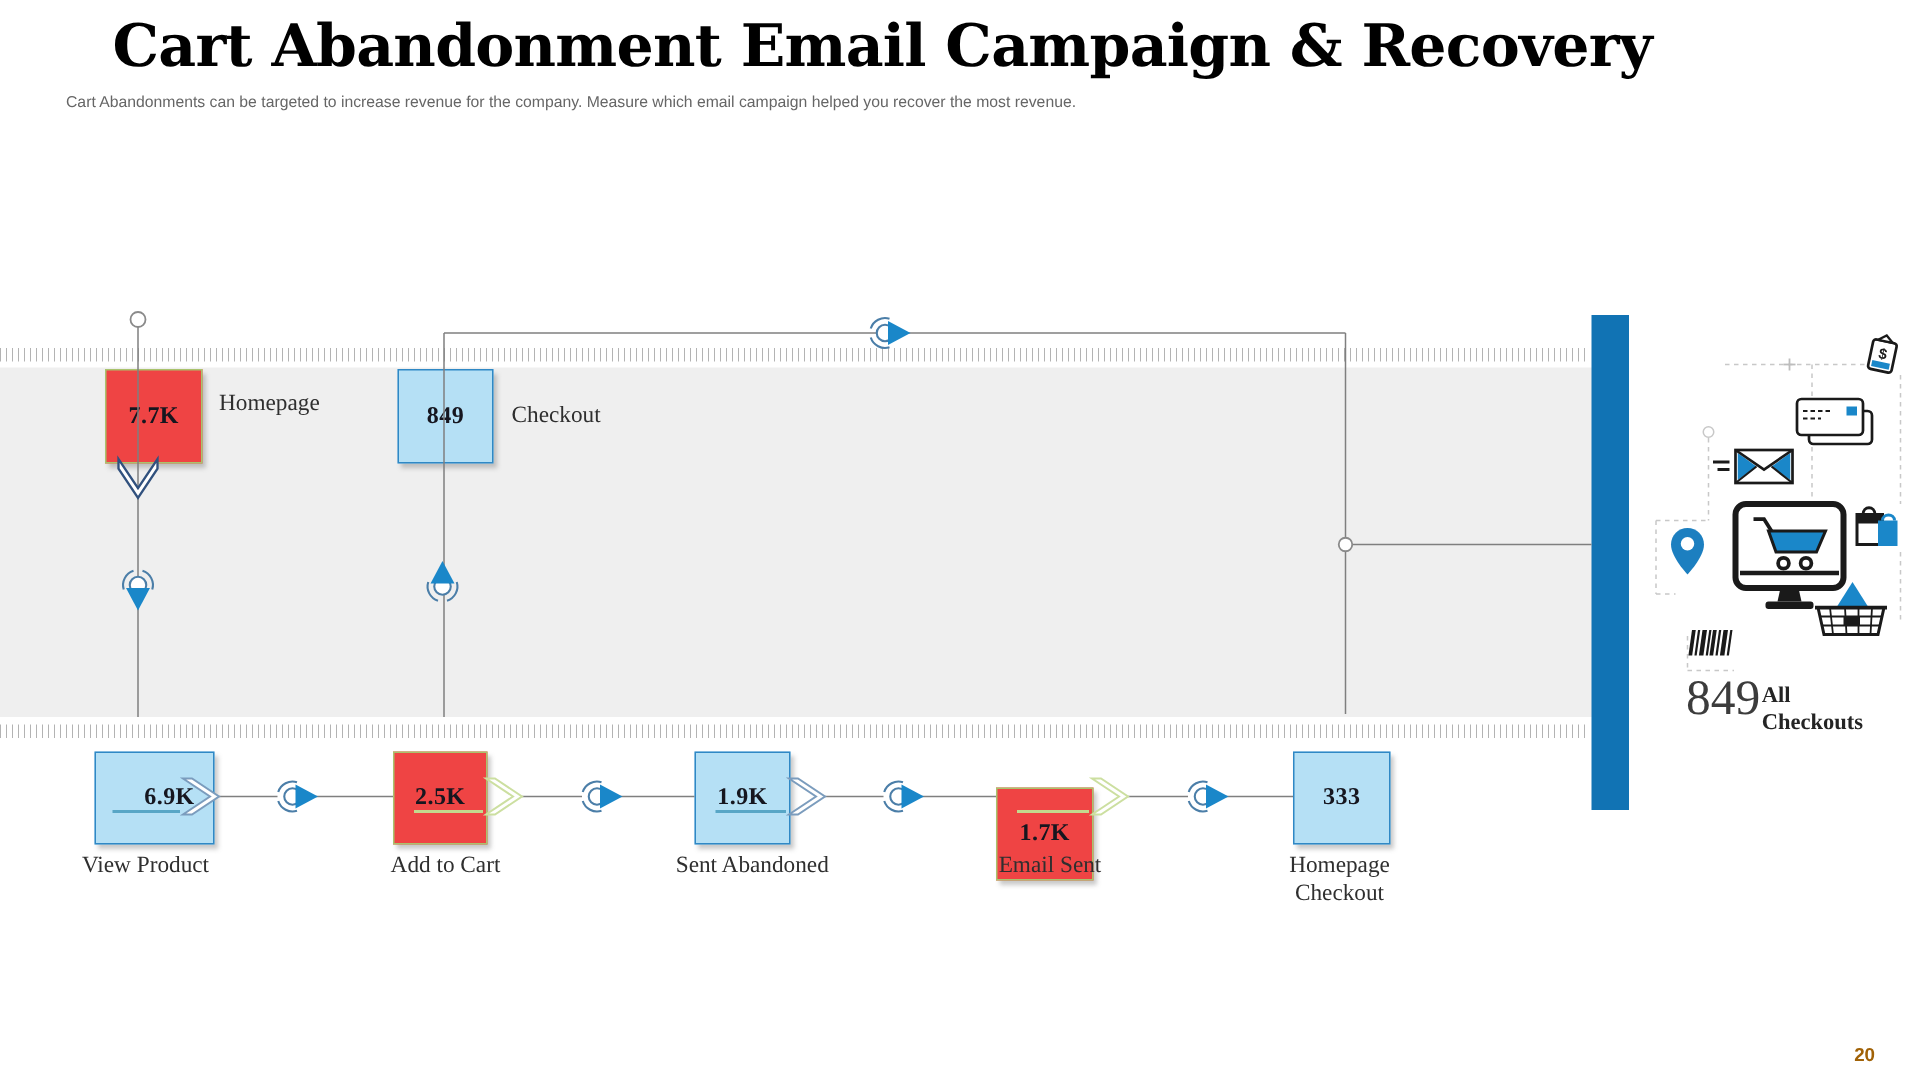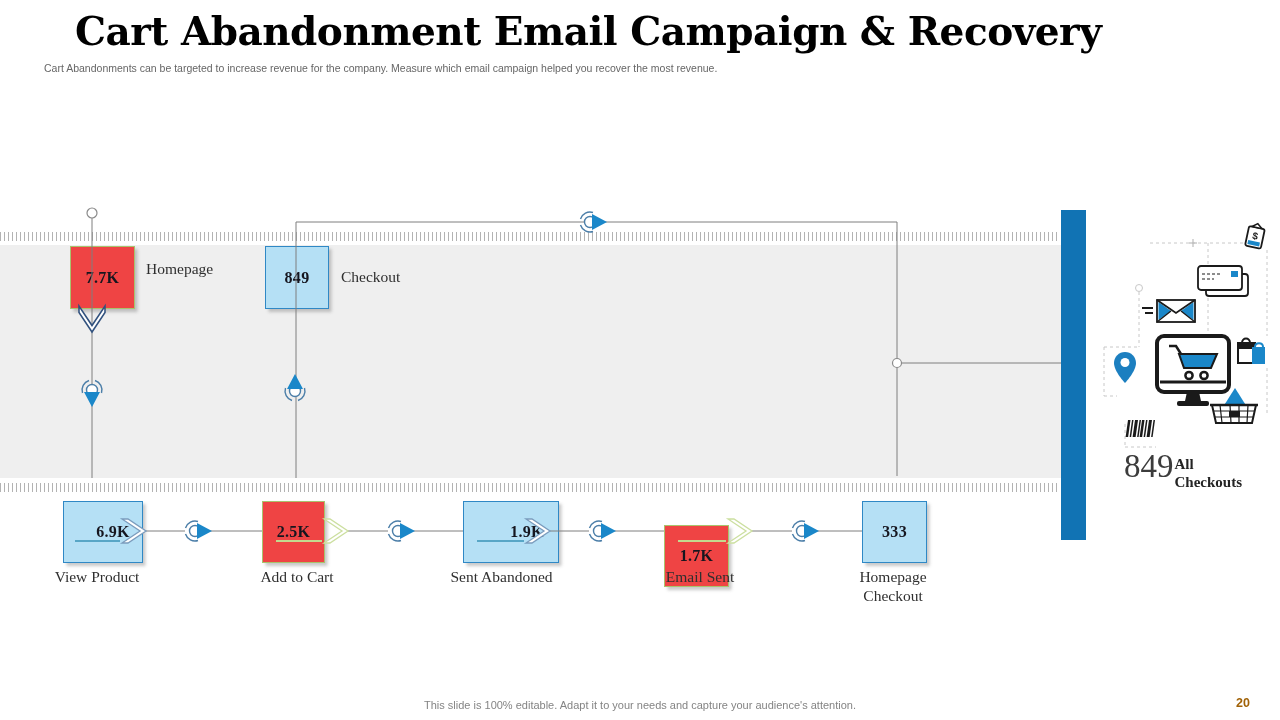--- a/index.html
+++ b/index.html
@@ -62,21 +62,21 @@
     <span>849</span>
   </div>
   <div class="sidelabel" style="left:341px;top:246px;">Checkout</div>
 
   <div class="node blue" style="left:63px;top:501px;width:58px;height:60px;padding-left:20px;">
     <span>6.9K</span>
   </div>
   <div class="node green" style="left:262px;top:501px;width:61px;height:60px;">
     <span>2.5K</span>
   </div>
-  <div class="node blue" style="left:463px;top:501px;width:62px;height:60px;padding-left:32px;">
+  <div class="node blue" style="left:463px;top:501px;width:62px;height:60px;">
     <span>1.9K</span>
   </div>
   <div class="node green" style="left:664px;top:501px;width:63px;height:60px;margin-top:24px;">
     <span>1.7K</span>
   </div>
   <div class="node blue" style="left:862px;top:501px;width:63px;height:60px;">
     <span>333</span>
   </div>
 
   <div class="rowlabel" style="left:32px;width:130px;">View Product</div>
@@ -230,16 +230,15 @@
       <rect x="4" y="0" width="1.5" height="17"></rect>
       <rect x="7" y="0" width="3" height="17"></rect>
       <rect x="11.5" y="0" width="1.5" height="17"></rect>
       <rect x="14" y="0" width="2.5" height="17"></rect>
       <rect x="18" y="0" width="1.5" height="17"></rect>
       <rect x="21" y="0" width="3" height="17"></rect>
       <rect x="25.5" y="0" width="1.5" height="17"></rect>
     </g>
   </svg>
 
-  <div class="footer-note">This slide is 100% editable. Adapt it to your needs and capture your audience's attention.</div>
   <div class="pagenum">20</div>
 
 </div>
 
 </body></html>

